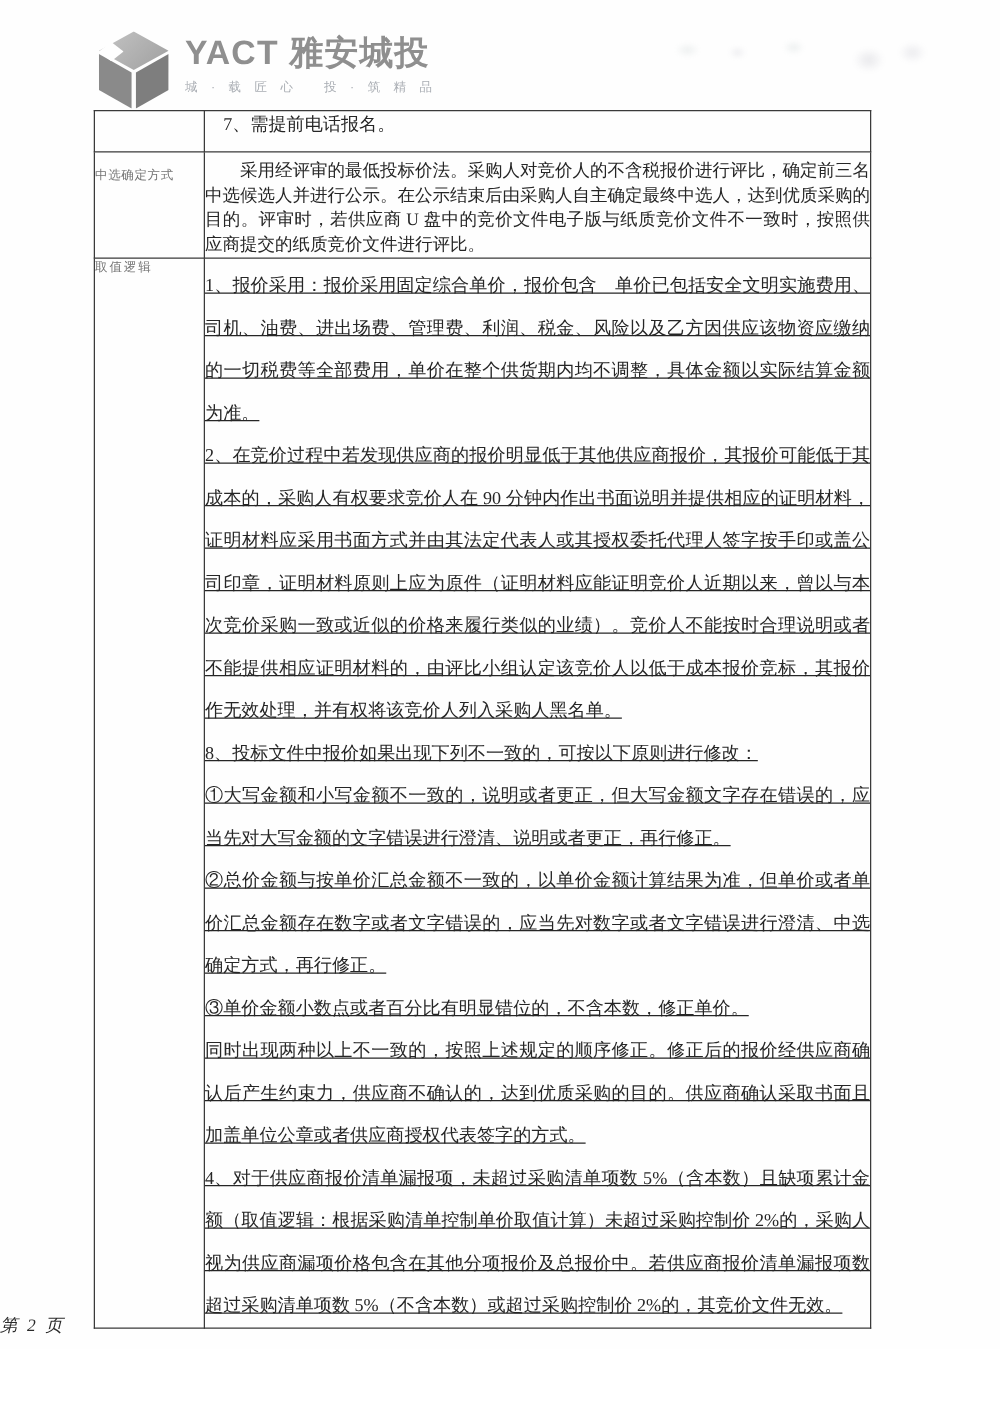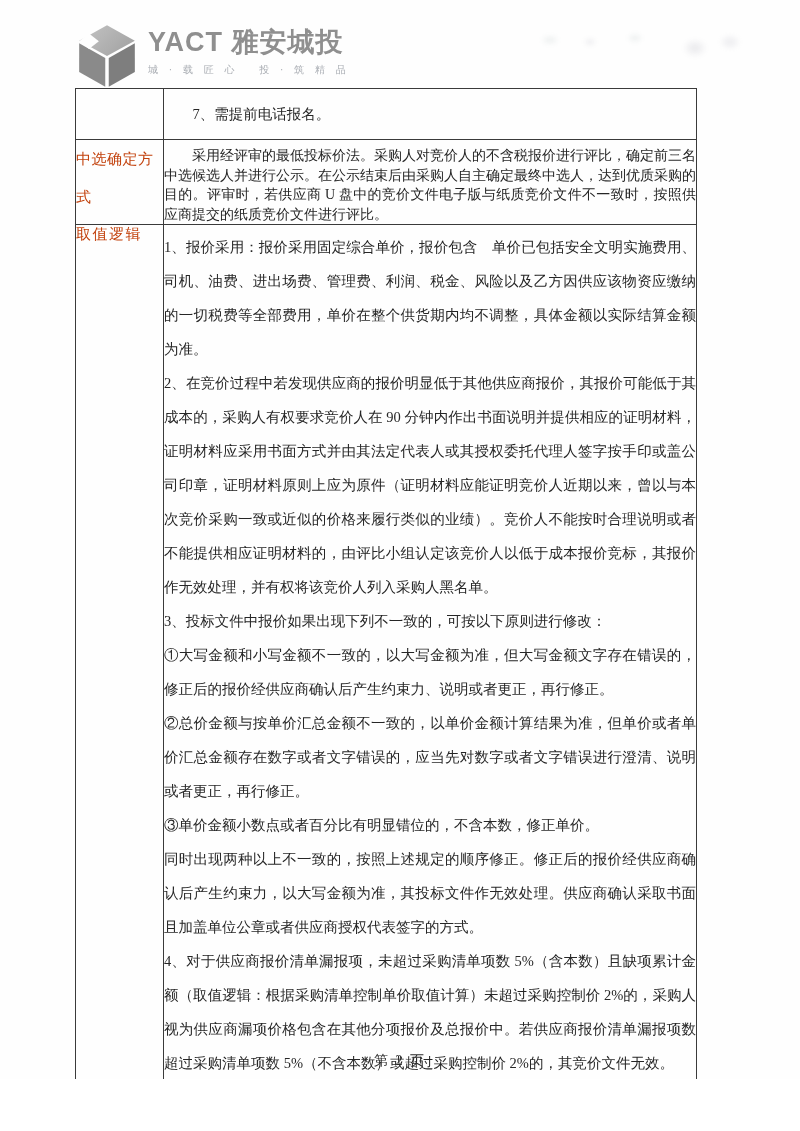--- a/index.html
+++ b/index.html
@@ -99,64 +99,64 @@
     table-layout: fixed;
   }
   .doc-table td {
     border: 1px solid #3a3a3a;
     vertical-align: top;
     padding: 0;
   }
   .col-label { width: 88px; }
 
   .label-cell {
-    font-size: 15px;
-    color: #c2410c;
+    font-size: 10px;
+    color: #737373;
     padding: 4px 2px 4px 6px;
   }
   .label-middle { vertical-align: middle; line-height: 38px; letter-spacing: 0.5px; }
   .label-top    { vertical-align: top; padding-top: 12px; letter-spacing: 1.5px; }
 
   .content-cell { padding: 4px 10px 6px 11px; }
 
   .row-first .content-cell {
     height: 32px;
     font-size: 14.5px;
     line-height: 22px;
   }
-  .row-first p { margin: 14px; text-indent: 1em; }
+  .row-first p { margin: 0; text-indent: 1em; }
 
   .row-method .content-cell {
     height: 76px;
     font-size: 14px;
     line-height: 19.5px;
     text-align: justify;
     padding-top: 6px;
   }
   .row-method p { margin: 0; text-indent: 2em; }
 
   .row-quote .content-cell {
     height: 830px;
     font-size: 14.5px;
     line-height: 34px;
     text-align: justify;
     padding-top: 5px;
   }
-  .row-quote p { margin: 0; }
+  .row-quote p { margin: 0; text-decoration: underline; }
 
   
   .footer {
     position: absolute;
     left: 0;
     top: 1052px;
     width: 800px;
-    text-align: center;
     font-size: 14px;
     color: #2a2a2a;
     letter-spacing: 2px;
+    font-style: italic;
   }
 </style>
 </head>
 <body>
 
 <div class="page">
 
   <header class="logo">
     <div class="cube">
       <div class="face top"></div>
@@ -191,25 +191,25 @@
       <td class="content-cell">
         <p>采用经评审的最低投标价法。采购人对竞价人的不含税报价进行评比，确定前三名中选候选人并进行公示。在公示结束后由采购人自主确定最终中选人，达到优质采购的目的。评审时，若供应商 U 盘中的竞价文件电子版与纸质竞价文件不一致时，按照供应商提交的纸质竞价文件进行评比。</p>
       </td>
     </tr>
 
     <tr class="row-quote">
       <td class="label-cell label-top">取值逻辑</td>
       <td class="content-cell">
         <p>1、报价采用：报价采用固定综合单价，报价包含　单价已包括安全文明实施费用、司机、油费、进出场费、管理费、利润、税金、风险以及乙方因供应该物资应缴纳的一切税费等全部费用，单价在整个供货期内均不调整，具体金额以实际结算金额为准。</p>
         <p>2、在竞价过程中若发现供应商的报价明显低于其他供应商报价，其报价可能低于其成本的，采购人有权要求竞价人在 90 分钟内作出书面说明并提供相应的证明材料，证明材料应采用书面方式并由其法定代表人或其授权委托代理人签字按手印或盖公司印章，证明材料原则上应为原件（证明材料应能证明竞价人近期以来，曾以与本次竞价采购一致或近似的价格来履行类似的业绩）。竞价人不能按时合理说明或者不能提供相应证明材料的，由评比小组认定该竞价人以低于成本报价竞标，其报价作无效处理，并有权将该竞价人列入采购人黑名单。</p>
-        <p>3、投标文件中报价如果出现下列不一致的，可按以下原则进行修改：</p>
-        <p>①大写金额和小写金额不一致的，以大写金额为准，但大写金额文字存在错误的，修正后的报价经供应商确认后产生约束力、说明或者更正，再行修正。</p>
-        <p>②总价金额与按单价汇总金额不一致的，以单价金额计算结果为准，但单价或者单价汇总金额存在数字或者文字错误的，应当先对数字或者文字错误进行澄清、说明或者更正，再行修正。</p>
+        <p>8、投标文件中报价如果出现下列不一致的，可按以下原则进行修改：</p>
+        <p>①大写金额和小写金额不一致的，说明或者更正，但大写金额文字存在错误的，应当先对大写金额的文字错误进行澄清、说明或者更正，再行修正。</p>
+        <p>②总价金额与按单价汇总金额不一致的，以单价金额计算结果为准，但单价或者单价汇总金额存在数字或者文字错误的，应当先对数字或者文字错误进行澄清、中选确定方式，再行修正。</p>
         <p>③单价金额小数点或者百分比有明显错位的，不含本数，修正单价。</p>
-        <p>同时出现两种以上不一致的，按照上述规定的顺序修正。修正后的报价经供应商确认后产生约束力，以大写金额为准，其投标文件作无效处理。供应商确认采取书面且加盖单位公章或者供应商授权代表签字的方式。</p>
+        <p>同时出现两种以上不一致的，按照上述规定的顺序修正。修正后的报价经供应商确认后产生约束力，供应商不确认的，达到优质采购的目的。供应商确认采取书面且加盖单位公章或者供应商授权代表签字的方式。</p>
         <p>4、对于供应商报价清单漏报项，未超过采购清单项数 5%（含本数）且缺项累计金额（取值逻辑：根据采购清单控制单价取值计算）未超过采购控制价 2%的，采购人视为供应商漏项价格包含在其他分项报价及总报价中。若供应商报价清单漏报项数超过采购清单项数 5%（不含本数）或超过采购控制价 2%的，其竞价文件无效。</p>
       </td>
     </tr>
   </tbody>
     </table>
 
   <div class="footer">第 2 页</div>
 
 </div>
 

